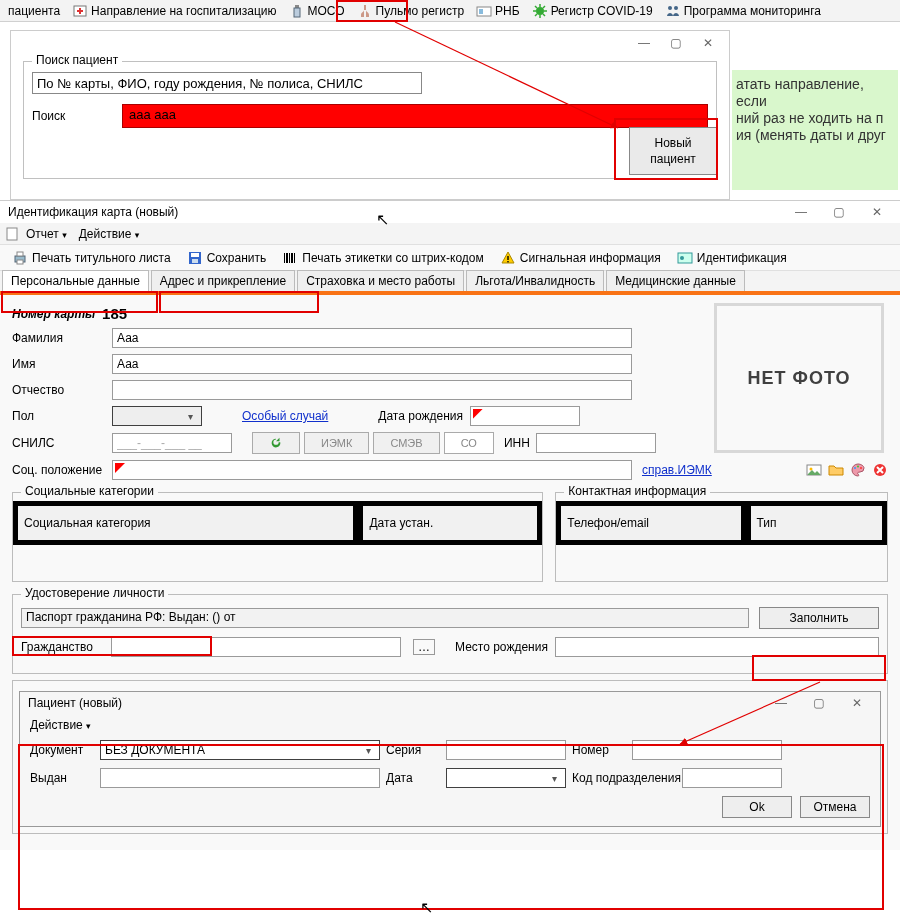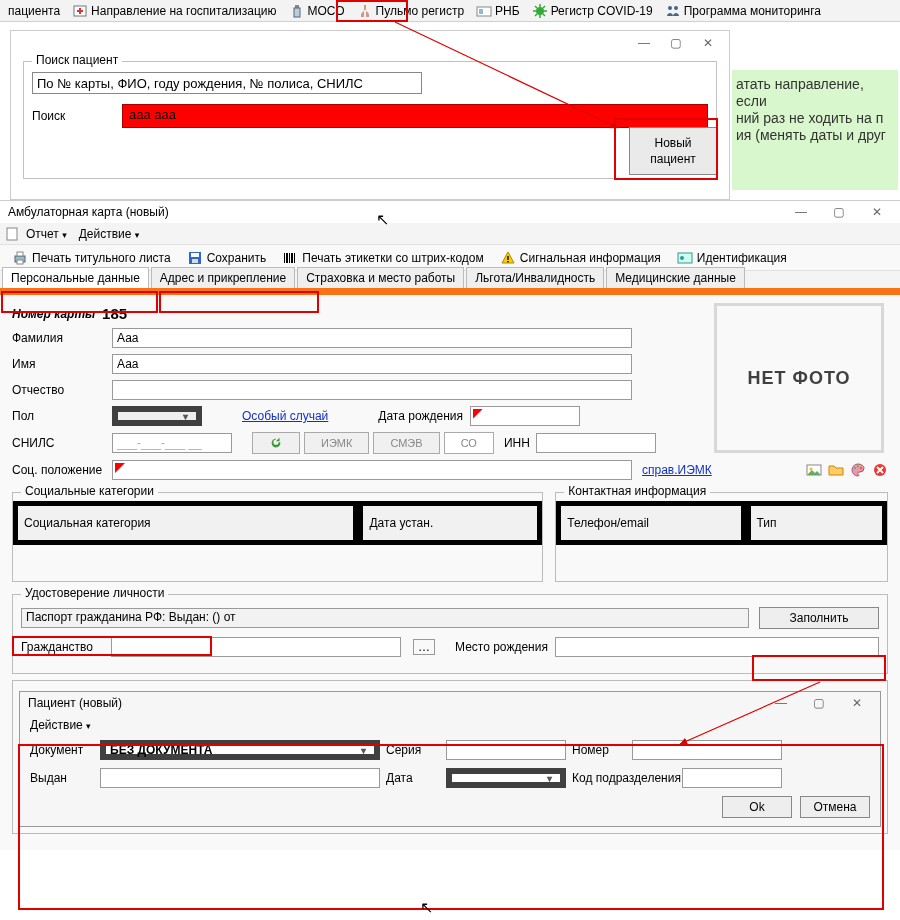--- a/index.html
+++ b/index.html
@@ -19,28 +19,28 @@
   .searchVal { flex:1; height:24px; background:#ff0000; color:#000; padding:2px 6px; font-size:13px; border:1px solid #a00; }
   .newPatBtn { position:absolute; right:12px; top:96px; width:88px; height:48px; border:1px solid #888; background:#eaeaea; text-align:center; display:flex; align-items:center; justify-content:center; font-size:12px; line-height:16px; }
   .greenback { position:absolute; left:732px; top:70px; width:166px; height:120px; background:#d9f7cc; padding:6px 4px; font-family:Georgia, serif; font-size:14px; color:#333; overflow:hidden;}
   .mainWin { position:absolute; left:0; top:200px; width:900px; border-top:1px solid #ccc; background:#f9f9f9;}
   .mainTitle { height:22px; display:flex; align-items:center; justify-content:space-between; padding:0 8px; background:#fff;}
   .menuBar { height:22px; display:flex; align-items:center; padding:2px 4px; background:#f4f4f4; border-bottom:1px solid #e0e0e0;}
   .menuBar .mi { padding:0 6px; cursor:default; }
   .toolBar { height:26px; display:flex; align-items:center; padding:2px 4px; background:#f9f9f9; border-bottom:1px solid #e0e0e0;}
   .toolBar .tb { display:flex; align-items:center; padding:0 8px; cursor:default; }
   .toolBar .tic { width:16px; height:16px; margin-right:4px; }
-  .tabs { height:24px; display:flex; align-items:flex-end; padding-left:2px; background:#f4f4f4; border-bottom:7px solid #f97316;}
+  .tabs { height:24px; display:flex; align-items:flex-end; padding-left:2px; background:#f4f4f4; border-bottom:4px solid #f97316;}
   .tab { border:1px solid #bbb; border-bottom:none; background:#efefef; padding:3px 8px; margin-right:2px; font-size:12px; cursor:default;}
   .tab.active { background:#fff; }
   .formArea { padding:10px 12px; position:relative; }
   .row { display:flex; align-items:center; margin-bottom:6px; }
   .lblcol { width:100px; }
   .txt { height:20px; border:1px solid #9a9a9a; background:#fff; padding:1px 4px; font-size:12px; }
-  .combo { height:20px; border:6px solid #404040; background:#eee; display:inline-flex; align-items:center; justify-content:flex-end; padding-right:8px;font-weight:bold;}
+  .combo { height:20px; border:1px solid #404040; background:#eee; display:inline-flex; align-items:center; justify-content:flex-end; padding-right:8px;}
   .combo::after { content:"▾"; font-size:10px; color:#555; margin-left:4px;}
   .linkA { color:#1030cc; text-decoration:underline; cursor:pointer;}
   .photoBox { position:absolute; right:16px; top:8px; width:170px; height:150px; border:3px solid #d8d8d8; display:flex; align-items:center; justify-content:center; color:#404040; font-size:18px; font-weight:bold; letter-spacing:1px;}
   .miniBtn { height:22px; border:1px solid #aaa; background:#f0f0f0; padding:0 16px; margin-right:4px; color:#888; font-size:11px; display:inline-flex; align-items:center;}
   .panel { border:1px solid #bcbcbc; margin:6px 0; position:relative; }
   .panel .plegend { position:absolute; top:-9px; left:8px; background:#f9f9f9; padding:0 4px; font-size:12px;}
   .tblhead { display:flex; background:#f1f1f1; }
   .tblhead div { border:5px solid #000000; padding:10px 6px; font-size:12px; }
   .fillBtn { width:120px; height:22px; border:1px solid #888; background:#eee; text-align:center; line-height:20px;}
   .subDlg { border:1px solid #999; background:#f6f6f6; margin:4px 0 0 0; }
@@ -160,21 +160,21 @@
   <defs>
       <marker id="ah1" markerWidth="8" markerHeight="8" refX="6" refY="3" orient="auto">
         <path d="M0,0 L6,3 L0,6 z" fill="#e10000"></path>
       </marker>
     </defs>
   <line x1="395" y1="22" x2="618" y2="128" stroke="#e10000" stroke-width="1.2" marker-end="url(#ah1)"></line>
 </svg>
 
 <div class="mainWin">
   <div class="mainTitle">
-    <span>Амбулаторная карта (новый)</span>
+    <span>Идентификация карта (новый)</span>
     <span class="iconrow">
       <span class="winbtn">—</span>
       <span class="winbtn">▢</span>
       <span class="winbtn">✕</span>
     </span>
   </div>
   <div class="menuBar">
     <span class="ic" style="width:16px;height:16px;">
         <svg viewBox="0 0 16 16">
           <rect x="3" y="2" width="10" height="12" fill="#fff" stroke="#888"></rect>

